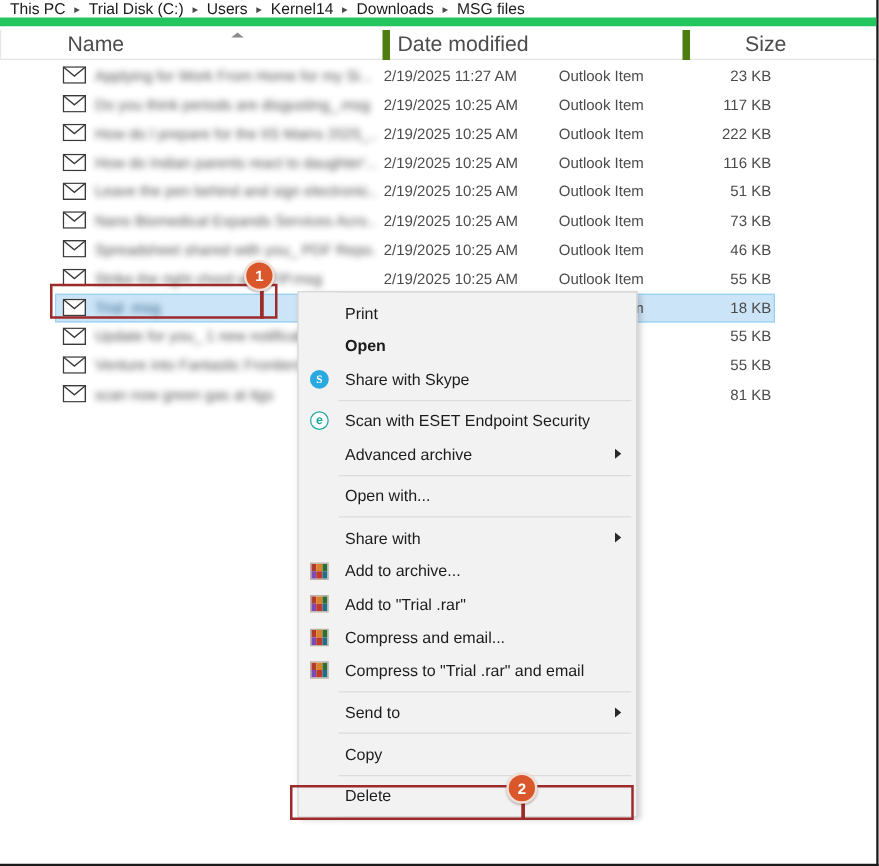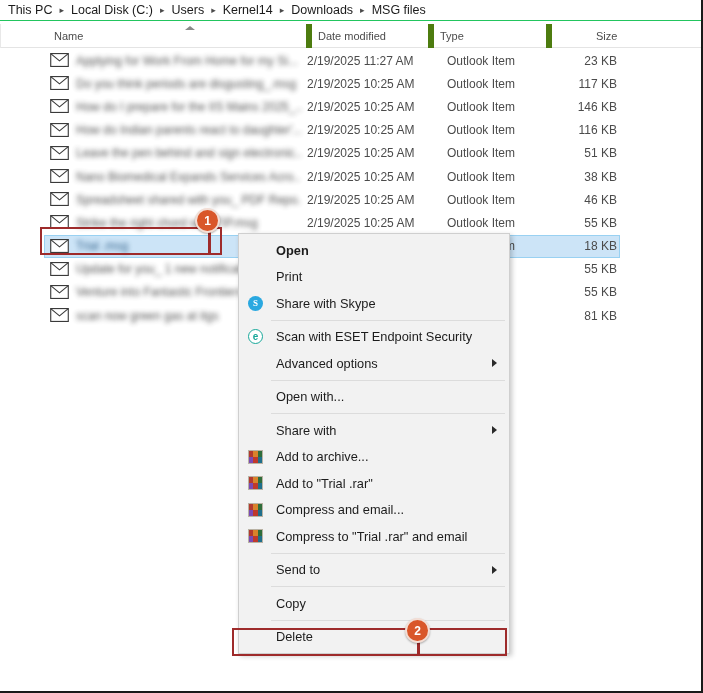--- a/index.html
+++ b/index.html
@@ -22,21 +22,21 @@
   .breadcrumb {
     position: absolute;
     left: 0; top: 0;
     width: 701px; height: 21px;
     background: #ffffff;
     display: flex;
     align-items: center;
     padding-left: 8px;
     font-size: 12.5px;
     color: #1b1b1b;
-    border-bottom: 1px solid #22c55e;
+    border-bottom: 7px solid #22c55e;
   }
   .crumb { white-space: nowrap; }
   .crumb-sep {
     margin: 0 7px;
     color: #4a4a4a;
     font-size: 9px;
     line-height: 1;
     position: relative;
     top: 0px;
   }
@@ -48,21 +48,21 @@
     width: 701px; height: 24px;
     background: #ffffff;
     border-bottom: 1px solid #e4e4e4;
   }
   .col {
     position: absolute;
     top: 0;
     height: 24px;
     display: flex;
     align-items: center;
-    font-size: 11px;
+    font-size: 17px;
     color: #4c4c4c;
     padding-left: 6px;
   }
   .col.divider { border-left: 6px solid #4d7c0f; }
   .col-name { left: 48px;  width: 258px; }
   .col-date { left: 306px; width: 122px; }
   .col-type { left: 428px; width: 118px; }
   .col-size { left: 546px; width: 80px; justify-content: flex-start; padding-left: 44px; }
   .col-end  { left: 626px; width: 1px; border-left: 1px solid #e8e8e8; height: 24px; }
   .sort-arrow {
@@ -254,35 +254,34 @@
   }
 </style>
 </head>
 <body>
 
 <div id="root">
 
   <div class="breadcrumb">
     <span class="crumb">This PC</span>
     <span class="crumb-sep">▸</span>
-    <span class="crumb">Local Disk (C:)</span>
+    <span class="crumb">Trial Disk (C:)</span>
     <span class="crumb-sep">▸</span>
     <span class="crumb">Users</span>
     <span class="crumb-sep">▸</span>
     <span class="crumb">Kernel14</span>
     <span class="crumb-sep">▸</span>
     <span class="crumb">Downloads</span>
     <span class="crumb-sep">▸</span>
     <span class="crumb">MSG files</span>
   </div>
 
   <div class="col-header">
     <div class="col col-name">Name</div>
     <div class="col col-date divider">Date modified</div>
-    <div class="col col-type divider">Type</div>
     <div class="col col-size divider">Size</div>
     <div class="col-end"></div>
   </div>
   <div class="sort-arrow"></div>
 
   <div class="filelist" id="filelist">
       <div class="file-row">
         <span class="mail-icon">
           <svg viewBox="0 0 20 15" width="19" height="14">
             <rect x="0.6" y="0.6" width="18.8" height="13.8" fill="#ffffff" stroke="#3a3a3a" stroke-width="1.2"></rect>
@@ -309,21 +308,21 @@
       <div class="file-row">
         <span class="mail-icon">
           <svg viewBox="0 0 20 15" width="19" height="14">
             <rect x="0.6" y="0.6" width="18.8" height="13.8" fill="#ffffff" stroke="#3a3a3a" stroke-width="1.2"></rect>
             <path d="M0.6 0.6 L10 8.4 L19.4 0.6" fill="none" stroke="#3a3a3a" stroke-width="1.2"></path>
           </svg>
         </span>
         <span class="cell-name">How do I prepare for the IIS Mains 2025_...</span>
         <span class="cell-date">2/19/2025 10:25 AM</span>
         <span class="cell-type">Outlook Item</span>
-        <span class="cell-size">146 KB</span>
+        <span class="cell-size">222 KB</span>
       </div>
       <div class="file-row">
         <span class="mail-icon">
           <svg viewBox="0 0 20 15" width="19" height="14">
             <rect x="0.6" y="0.6" width="18.8" height="13.8" fill="#ffffff" stroke="#3a3a3a" stroke-width="1.2"></rect>
             <path d="M0.6 0.6 L10 8.4 L19.4 0.6" fill="none" stroke="#3a3a3a" stroke-width="1.2"></path>
           </svg>
         </span>
         <span class="cell-name">How do Indian parents react to daughter'...</span>
         <span class="cell-date">2/19/2025 10:25 AM</span>
@@ -345,21 +344,21 @@
       <div class="file-row">
         <span class="mail-icon">
           <svg viewBox="0 0 20 15" width="19" height="14">
             <rect x="0.6" y="0.6" width="18.8" height="13.8" fill="#ffffff" stroke="#3a3a3a" stroke-width="1.2"></rect>
             <path d="M0.6 0.6 L10 8.4 L19.4 0.6" fill="none" stroke="#3a3a3a" stroke-width="1.2"></path>
           </svg>
         </span>
         <span class="cell-name">Nano Biomedical Expands Services Acro...</span>
         <span class="cell-date">2/19/2025 10:25 AM</span>
         <span class="cell-type">Outlook Item</span>
-        <span class="cell-size">38 KB</span>
+        <span class="cell-size">73 KB</span>
       </div>
       <div class="file-row">
         <span class="mail-icon">
           <svg viewBox="0 0 20 15" width="19" height="14">
             <rect x="0.6" y="0.6" width="18.8" height="13.8" fill="#ffffff" stroke="#3a3a3a" stroke-width="1.2"></rect>
             <path d="M0.6 0.6 L10 8.4 L19.4 0.6" fill="none" stroke="#3a3a3a" stroke-width="1.2"></path>
           </svg>
         </span>
         <span class="cell-name">Spreadsheet shared with you_ PDF Repo...</span>
         <span class="cell-date">2/19/2025 10:25 AM</span>
@@ -425,41 +424,41 @@
         <span class="cell-name">scan now green gas at itgs</span>
         <span class="cell-date"></span>
         <span class="cell-type"></span>
         <span class="cell-size">81 KB</span>
       </div>
     </div>
 
   <div class="ctx-menu">
     <div class="ctx-gutter"></div>
     <div id="ctxitems">
+        <div class="ctx-item">
+          <span>Print</span>
+        </div>
         <div class="ctx-item bold">
           <span>Open</span>
-        </div>
-        <div class="ctx-item">
-          <span>Print</span>
         </div>
         <div class="ctx-item">
           <span class="ctx-icon">
             <span class="ico-skype">S</span>
           </span>
           <span>Share with Skype</span>
         </div>
         <div class="ctx-sep"></div>
         <div class="ctx-item">
           <span class="ctx-icon">
             <span class="ico-eset">e</span>
           </span>
           <span>Scan with ESET Endpoint Security</span>
         </div>
         <div class="ctx-item">
-          <span>Advanced options</span>
+          <span>Advanced archive</span>
           <span class="ctx-arrow"></span>
         </div>
         <div class="ctx-sep"></div>
         <div class="ctx-item">
           <span>Open with...</span>
         </div>
         <div class="ctx-sep"></div>
         <div class="ctx-item">
           <span>Share with</span>
           <span class="ctx-arrow"></span>

